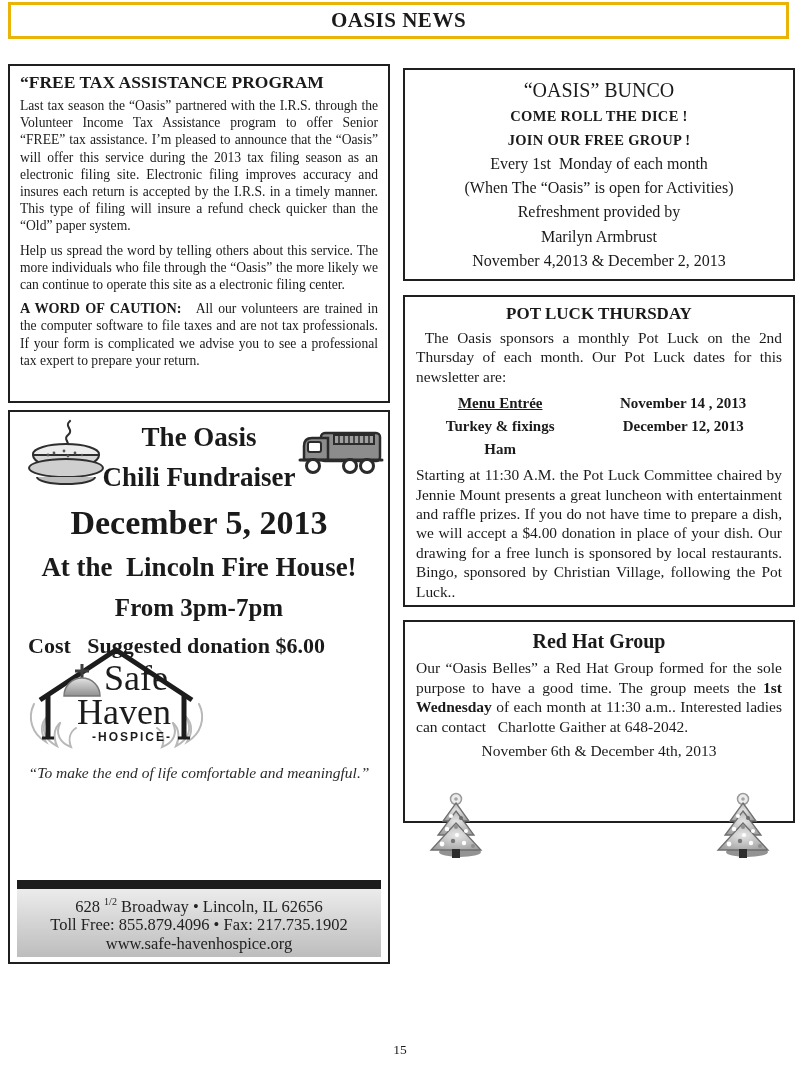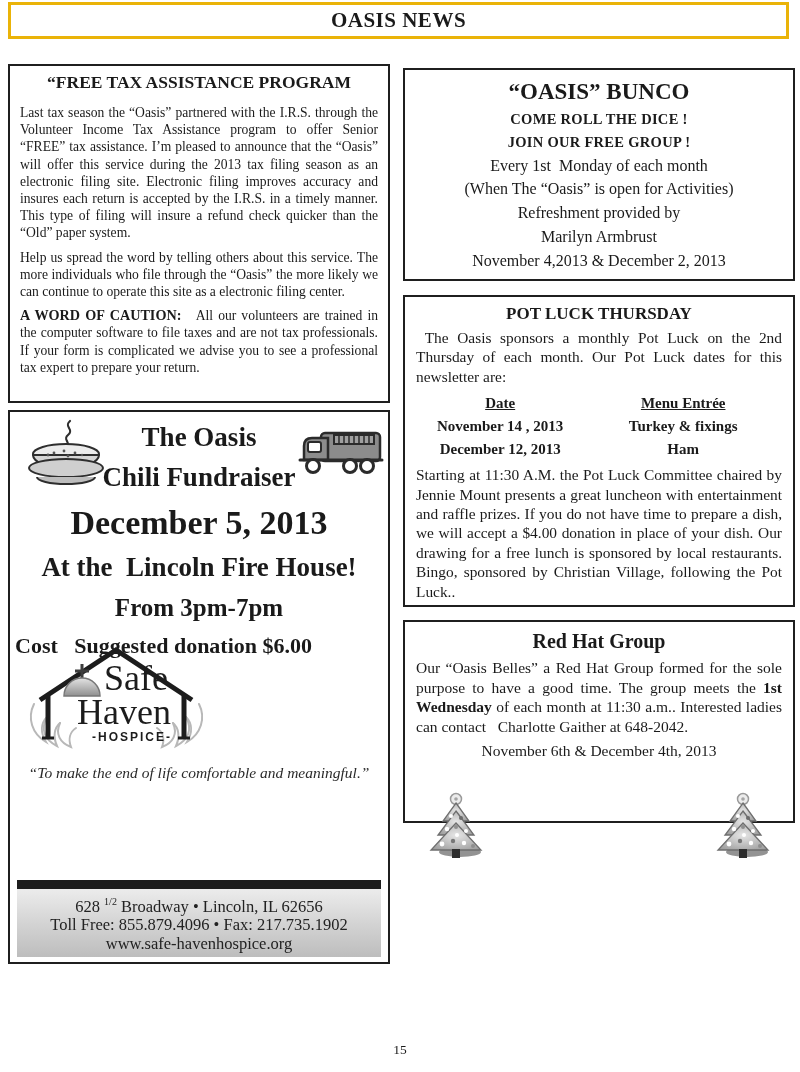--- a/index.html
+++ b/index.html
@@ -9,48 +9,48 @@
   }
   .box{position:absolute;border:2px solid #1f1f1f;background:#fff;box-sizing:border-box;overflow:hidden;}
 
   
   .masthead{position:absolute;left:8px;top:2px;width:781px;height:37px;border:3px solid #eab308;
     box-sizing:border-box;display:flex;align-items:center;justify-content:center;}
   .masthead-title{font-size:21px;font-weight:bold;letter-spacing:.5px;}
 
   
   #tax-box{left:8px;top:64px;width:382px;height:339px;padding:4px 10px 0 10px;}
-  .tax-title{text-align:center;font-weight:bold;font-size:17.5px;margin:2px 0 11px 0;}
+  .tax-title{font-weight:bold;font-size:17.5px;margin:2px 0 4px 0;}
   .just{text-align:justify;font-size:13.6px;line-height:17.2px;margin:0 0 7px 0;}
   .just b{font-size:14.2px;}
 
   
   #chili-box{left:8px;top:410px;width:382px;height:554px;}
   .chili-line{text-align:center;font-weight:bold;}
   .cl1{font-size:27px;margin-top:10px;}
   .cl2{font-size:27px;margin-top:9px;}
   .cl3{font-size:34px;margin-top:11px;}
   .cl4{font-size:27px;margin-top:10px;}
   .cl5{font-size:25px;margin-top:11px;}
-  .cl6{font-size:22px;margin-top:11px;text-align:left;padding-left:5px;}
+  .cl6{font-size:22px;margin-top:11px;text-align:left;padding-left:18px;}
   .bowl-icon{position:absolute;left:10px;top:6px;}
   .truck-icon{position:absolute;right:4px;top:10px;}
   .haven-logo{position:absolute;left:14px;top:230px;}
   .tagline{position:absolute;left:0;width:100%;top:352px;text-align:center;
     font-style:italic;font-size:15.5px;color:#2a2a2a;}
   .addr-wrap{position:absolute;left:7px;right:7px;bottom:5px;border-radius:31px;}
   .addr-bar{height:9px;background:#1d1d1d;}
   .addr-bg{background:linear-gradient(180deg,#ececec 0%,#d6d6d6 45%,#bdbdbd 100%);
     text-align:center;font-size:16.5px;line-height:19px;padding:3px 0 4px 0;color:#222;}
   .addr-bg sup{font-size:10px;}
 
   
   #bunco-box{left:403px;top:68px;width:392px;height:213px;display:flex;flex-direction:column;
     justify-content:space-around;align-items:center;padding:6px 0;}
-  .bunco-title{font-weight:bold;font-size:23px;}
+  .bunco-title{font-weight:normal;font-size:20px;}
   .bunco-bold{font-weight:bold;font-size:14.5px;letter-spacing:.3px;}
   .bunco-reg{font-size:16px;}
 
   #potluck-box{left:403px;top:295px;width:392px;height:312px;padding:5px 11px;}
   .section-title{text-align:center;font-weight:bold;font-size:17px;margin:2px 0 4px 0;}
   .pl-text{text-align:justify;font-size:15.4px;line-height:19.4px;margin:0;}
   .pl-table{display:grid;grid-template-columns:46% 54%;margin:6px 0 4px 0;}
   .pl-cell{text-align:center;font-weight:bold;font-size:15px;line-height:23px;}
   .pl-head{text-decoration:underline;}
 
@@ -166,21 +166,20 @@
   <div class="bunco-reg">(When The “Oasis” is open for Activities)</div>
   <div class="bunco-reg">Refreshment provided by</div>
   <div class="bunco-reg">Marilyn Armbrust</div>
   <div class="bunco-reg">November 4,2013 &amp; December 2, 2013</div>
 </div>
 
 <div class="box" id="potluck-box">
   <div class="section-title">POT LUCK THURSDAY</div>
   <p class="pl-text">&nbsp;The Oasis sponsors a monthly Pot Luck on the 2nd Thursday of each month.  Our Pot Luck dates for this newsletter are:</p>
   <div class="pl-table">
-    <div class="pl-cell pl-head">Date</div>
     <div class="pl-cell pl-head">Menu Entrée</div>
     <div class="pl-cell">November 14 , 2013</div>
     <div class="pl-cell">Turkey &amp; fixings</div>
     <div class="pl-cell">December 12, 2013</div>
     <div class="pl-cell">Ham</div>
   </div>
   <p class="pl-text">Starting at 11:30 A.M. the Pot Luck Committee chaired by Jennie Mount presents a great luncheon with  entertainment and raffle prizes.  If you do not have time to prepare a dish, we will accept a $4.00 donation in place of your dish.  Our drawing for a free lunch is sponsored by local restaurants.  Bingo, sponsored by Christian Village, following the Pot Luck..</p>
 </div>
 
 <div class="box" id="redhat-box">

